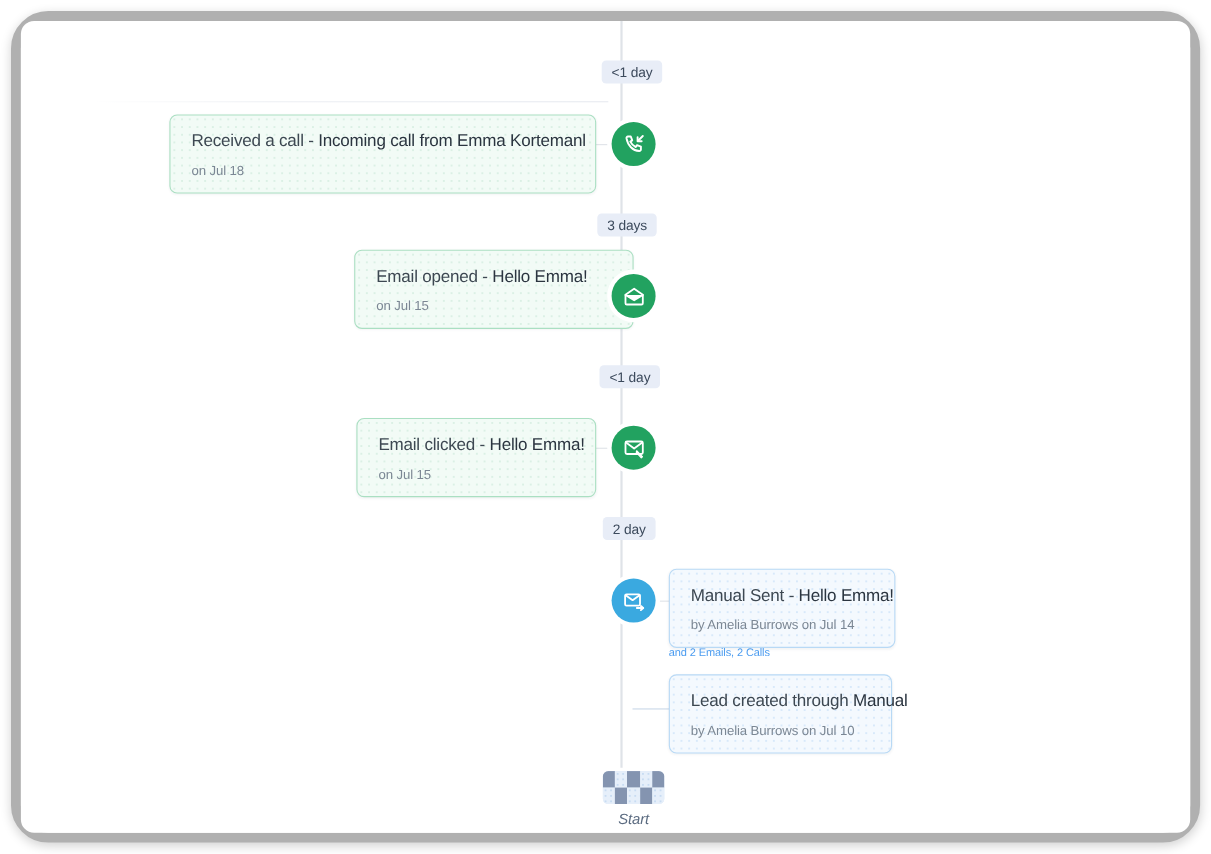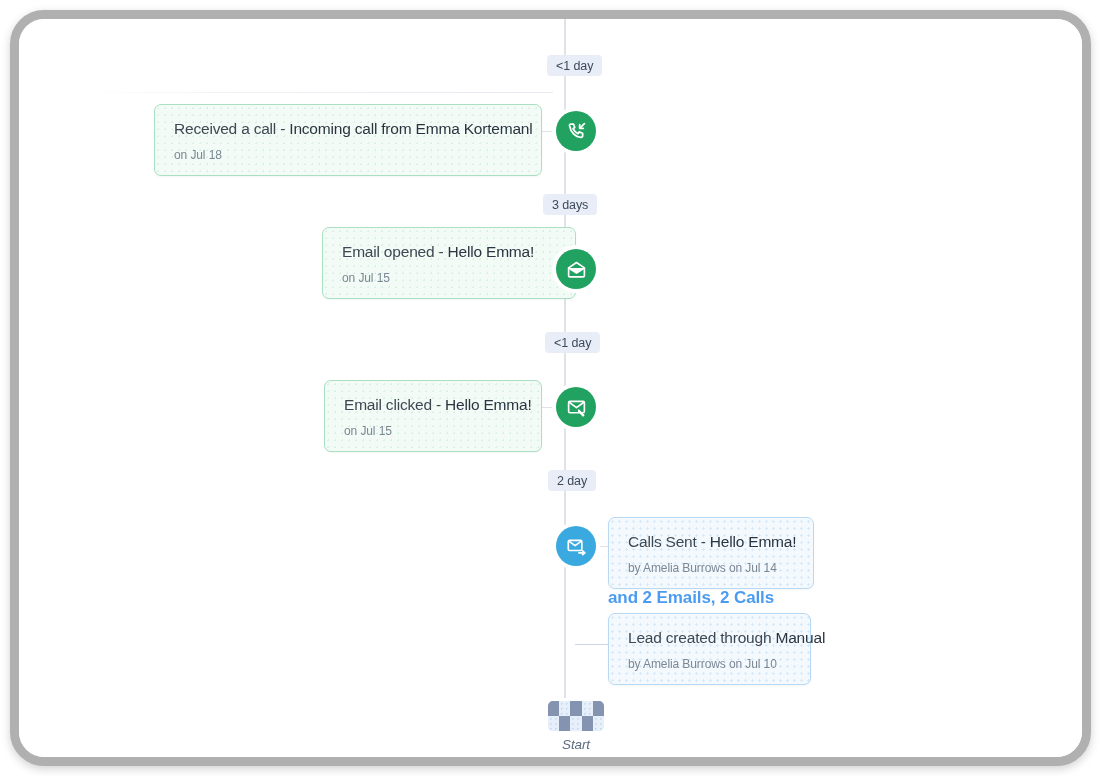--- a/index.html
+++ b/index.html
@@ -16,21 +16,21 @@
     left: 10px; top: 10px;
     width: 1081px; height: 756px;
     border: 9px solid #b0b0b0;
     border-radius: 34px;
     background: #ffffff;
     box-shadow: 0 3px 10px rgba(0,0,0,.18);
   }
   #screen {
     position: absolute;
     inset: 0;
-    border-radius: 26px;
+    border-radius: 12px;
     background: #ffffff;
     overflow: hidden;
   }
 
   
   .top-divider {
     position: absolute;
     left: 64px; top: 73px;
     width: 470px; height: 1px;
     background: linear-gradient(to right, rgba(226,232,240,0), #eef0f4 35%, #e7eaf0);
@@ -113,27 +113,26 @@
   .card.blue {
     border: 1px solid #b8d9f5;
     background-color: #f4f9fe;
     background-image: radial-gradient(#d8e9fa 1.1px, transparent 1.1px);
   }
   .card.blue .line1 { color: #3d4852; }
 
   
   .sublink {
     position: absolute;
-    font-size: 17px;
+    font-size: 10px;
     color: #4b9cf0;
     letter-spacing: -.1px;
     cursor: pointer;
     z-index: 4;
     white-space: nowrap;
-    font-weight: bold;
   }
 
   
   .flag-wrap {
     position: absolute;
     left: 502px; top: 682px;
     width: 110px;
     display: flex; flex-direction: column; align-items: center;
     z-index: 5;
   }
@@ -235,21 +234,21 @@
       <svg width="21" height="21" viewBox="0 0 24 24" fill="none" stroke="#ffffff" stroke-width="1.9" stroke-linecap="round" stroke-linejoin="round">
         <rect x="2.6" y="5" width="15.5" height="11.6" rx="1.5"></rect>
         <path d="M3.2 5.8 10.4 11 17.6 5.8"></path>
         <path d="M14.8 19.2h6.4" stroke-width="2"></path>
         <path d="M19 17.1l2.4 2.1-2.4 2.1" stroke-width="2"></path>
       </svg>
     </div>
 
     <div class="card blue" style="left:589px; top:498px; width:206px;">
       <div class="line1">
-        <span>Calls Sent - </span><b>Hello Emma!</b>
+        <span>Manual Sent - </span><b>Hello Emma!</b>
       </div>
       <div class="line2">by Amelia Burrows on Jul 14</div>
     </div>
 
     <div class="sublink" style="left:589px; top:569px;">and 2 Emails, 2 Calls</div>
 
     <div class="stub" style="left:556px; top:625px; width:40px; background:#c9d7e8;"></div>
 
     <div class="card blue" style="left:589px; top:594px; width:203px;">
       <div class="line1">

